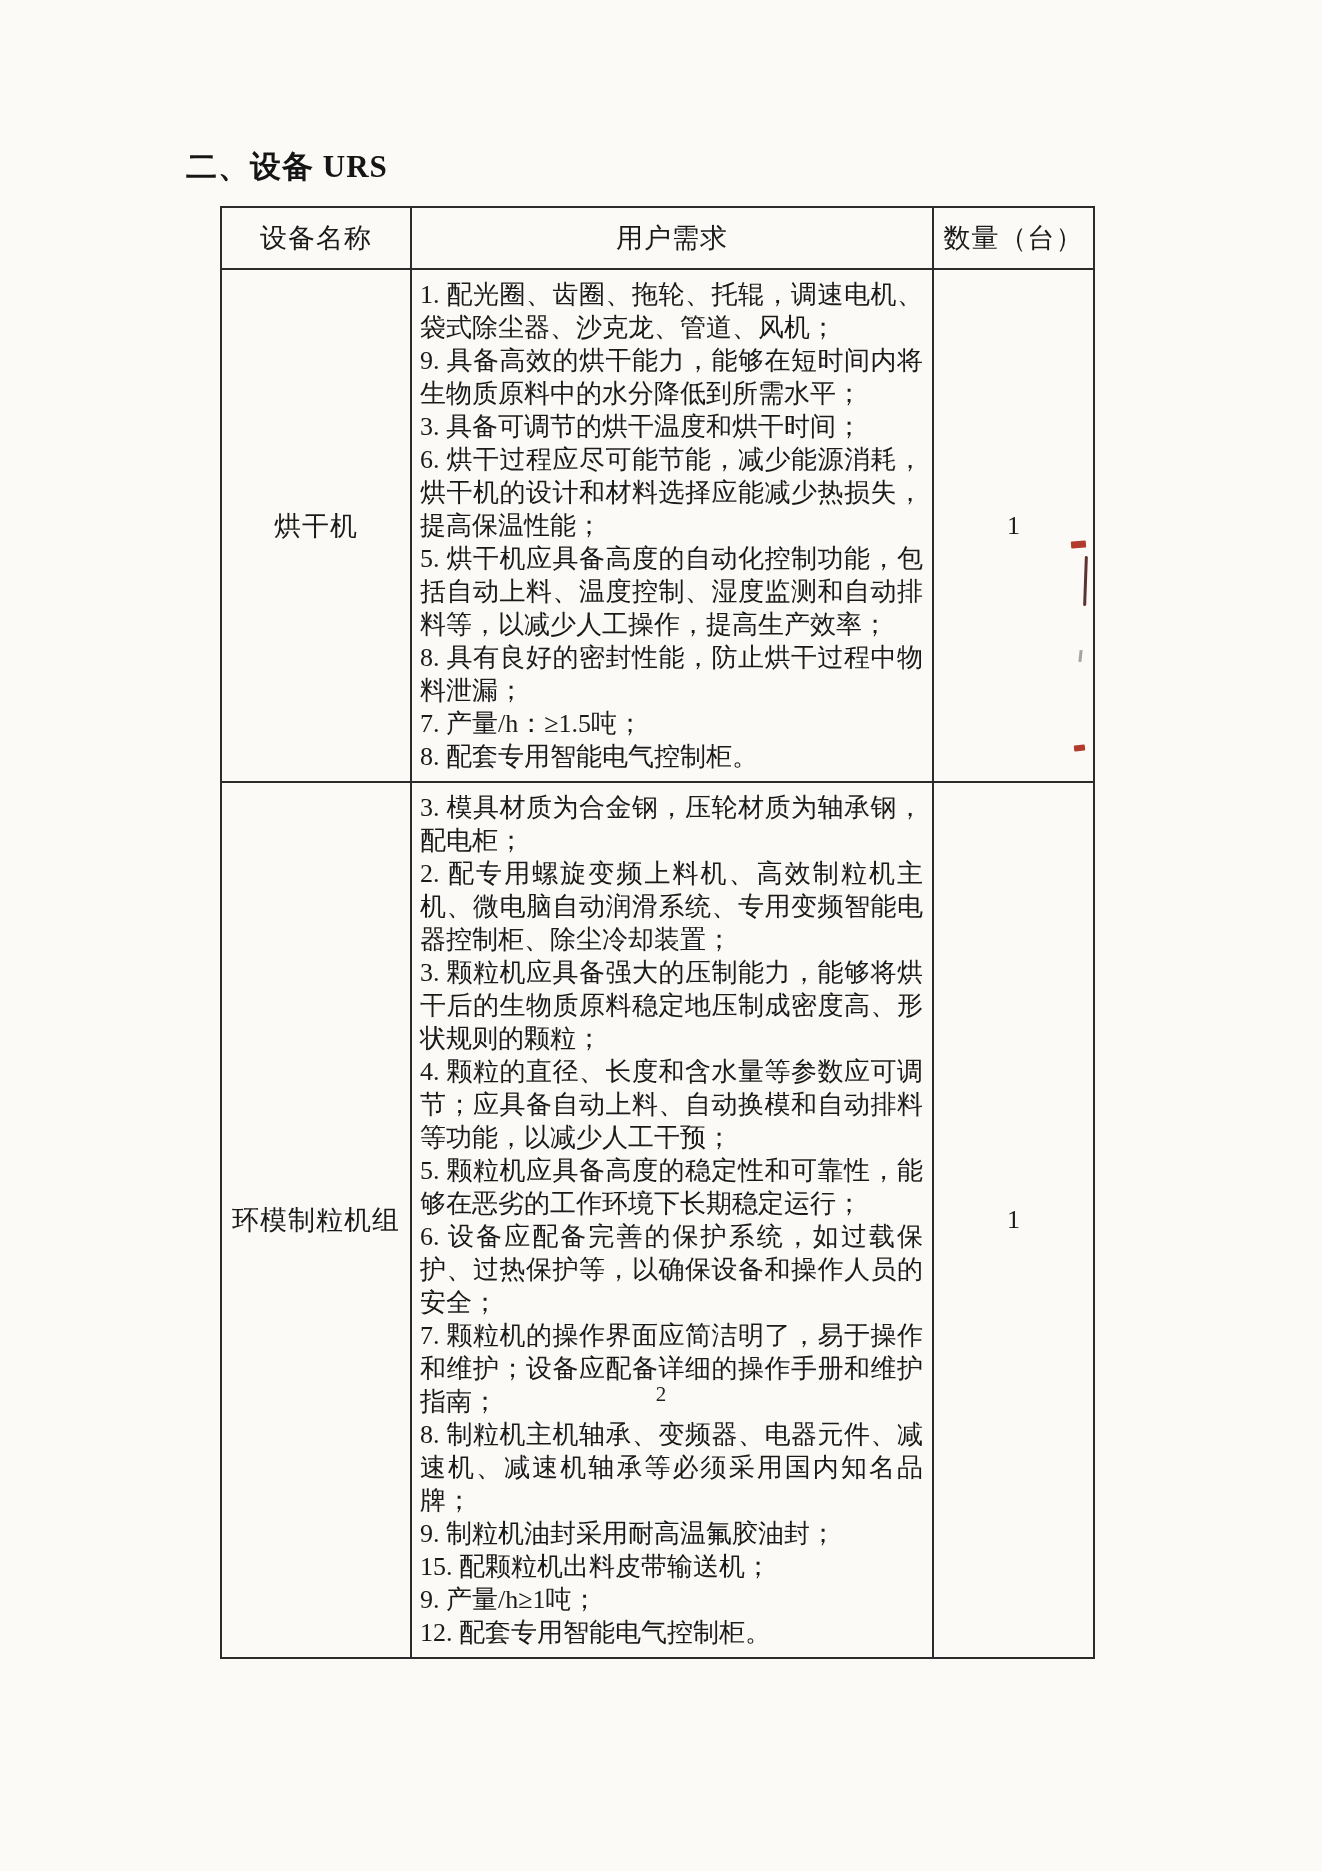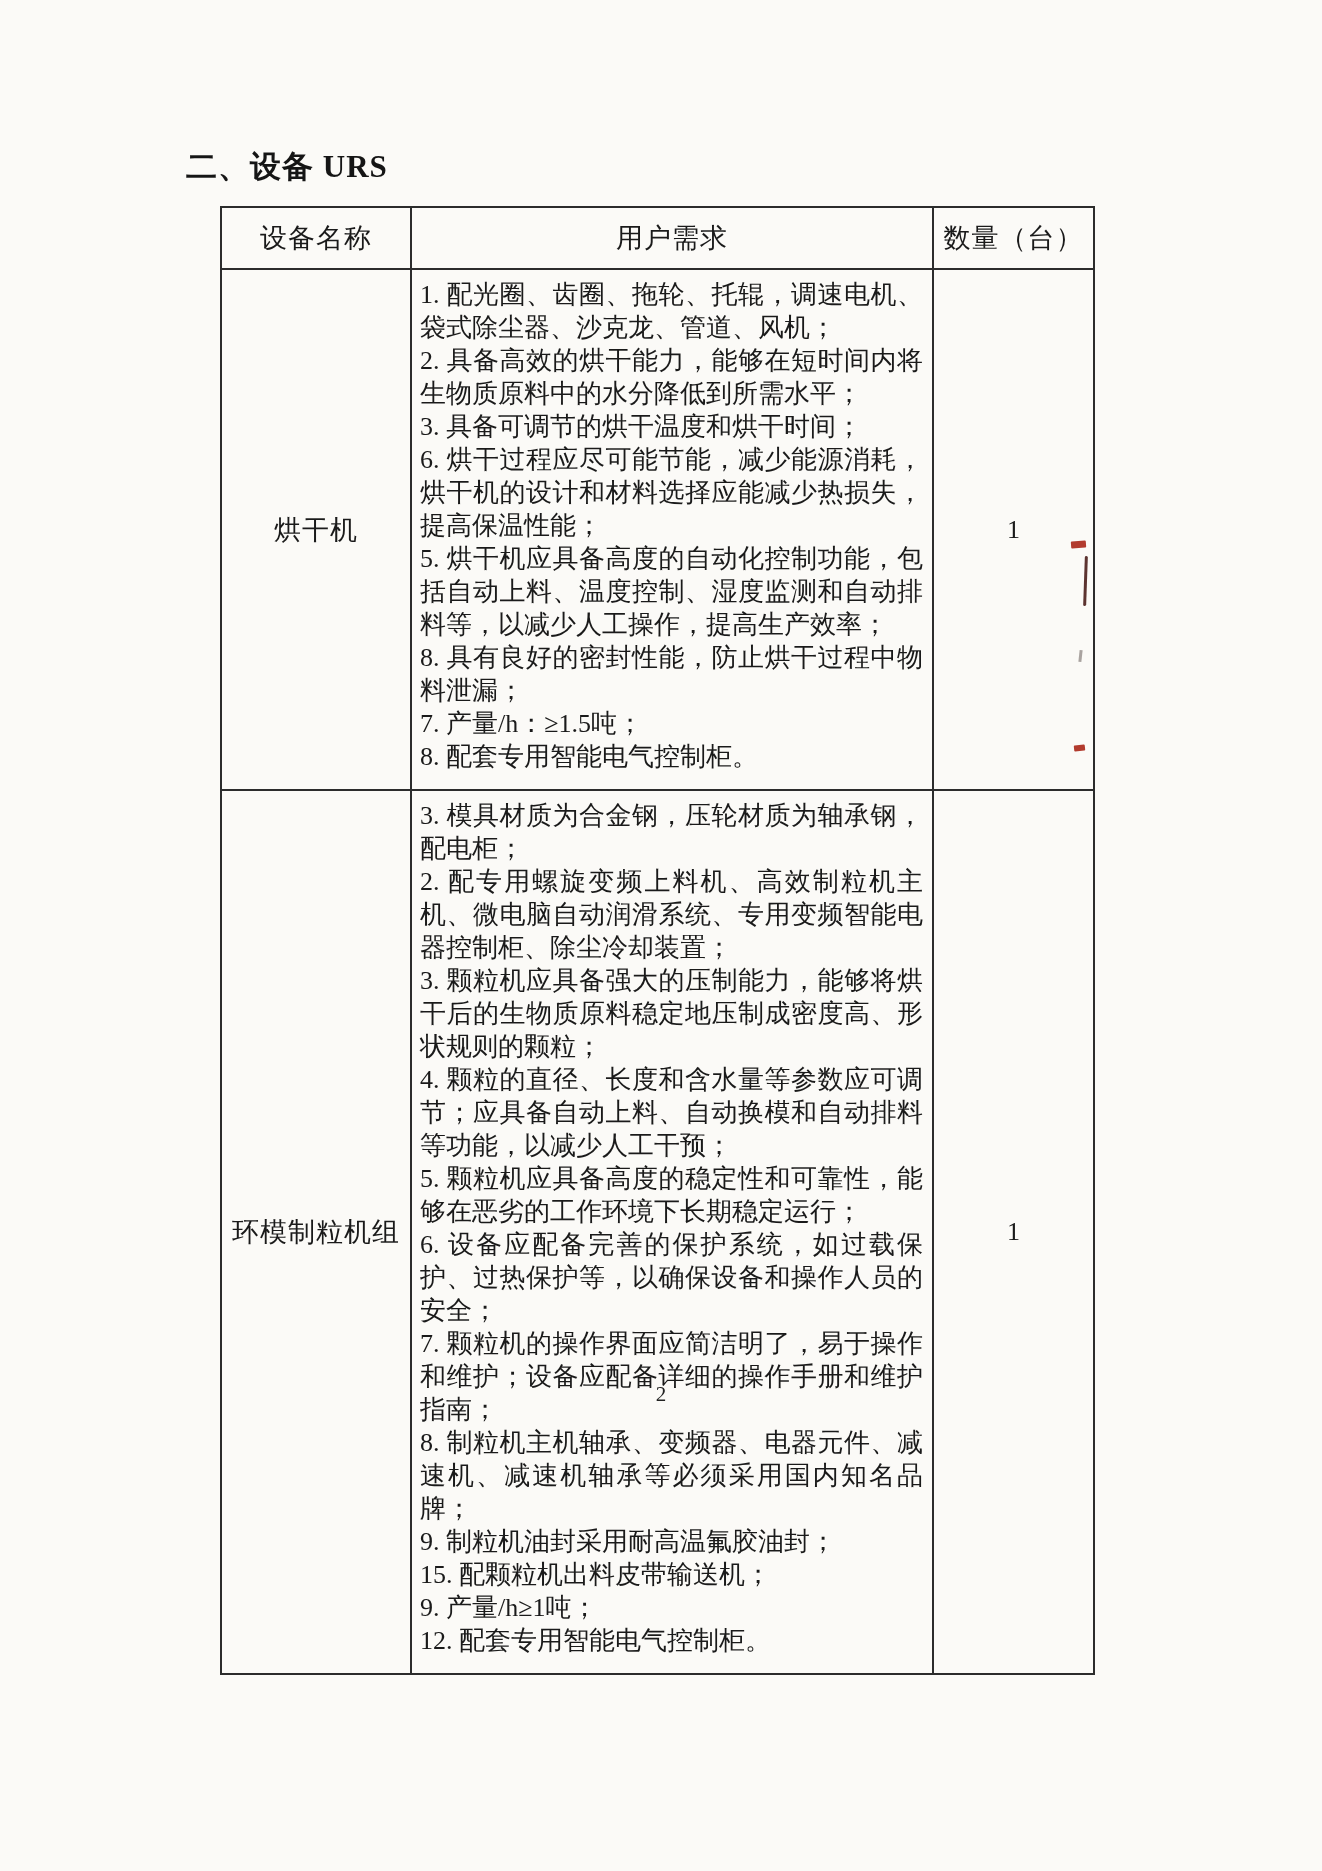--- a/index.html
+++ b/index.html
@@ -52,21 +52,21 @@
   .device-cell {
     text-align: center;
     vertical-align: middle;
     font-size: 27px;
     letter-spacing: 1px;
     color: #1a1a1a;
     padding: 4px 2px;
   }
   .req-cell {
     vertical-align: top;
-    padding: 8px 9px 16px 8px;
+    padding: 8px 9px 8px 8px;
     font-size: 26px;
     line-height: 33px;
     text-align: justify;
     color: #1a1a1a;
   }
   .req-item {
     margin: 0;
   }
   .qty-cell {
     text-align: center;
@@ -129,21 +129,21 @@
       <th>设备名称</th>
       <th>用户需求</th>
       <th>数量（台）</th>
     </tr>
   </thead>
   <tbody>
       <tr>
         <td class="device-cell">烘干机</td>
         <td class="req-cell">
           <div class="req-item">1. 配光圈、齿圈、拖轮、托辊，调速电机、袋式除尘器、沙克龙、管道、风机；</div>
-          <div class="req-item">2. 具备高效的烘干能力，能够在短时间内将生物质原料中的水分降低到所需水平；</div>
+          <div class="req-item">9. 具备高效的烘干能力，能够在短时间内将生物质原料中的水分降低到所需水平；</div>
           <div class="req-item">3. 具备可调节的烘干温度和烘干时间；</div>
           <div class="req-item">6. 烘干过程应尽可能节能，减少能源消耗，烘干机的设计和材料选择应能减少热损失，提高保温性能；</div>
           <div class="req-item">5. 烘干机应具备高度的自动化控制功能，包括自动上料、温度控制、湿度监测和自动排料等，以减少人工操作，提高生产效率；</div>
           <div class="req-item">8. 具有良好的密封性能，防止烘干过程中物料泄漏；</div>
           <div class="req-item">7. 产量/h：≥1.5吨；</div>
           <div class="req-item">8. 配套专用智能电气控制柜。</div>
         </td>
         <td class="qty-cell">1</td>
       </tr>
       <tr>

